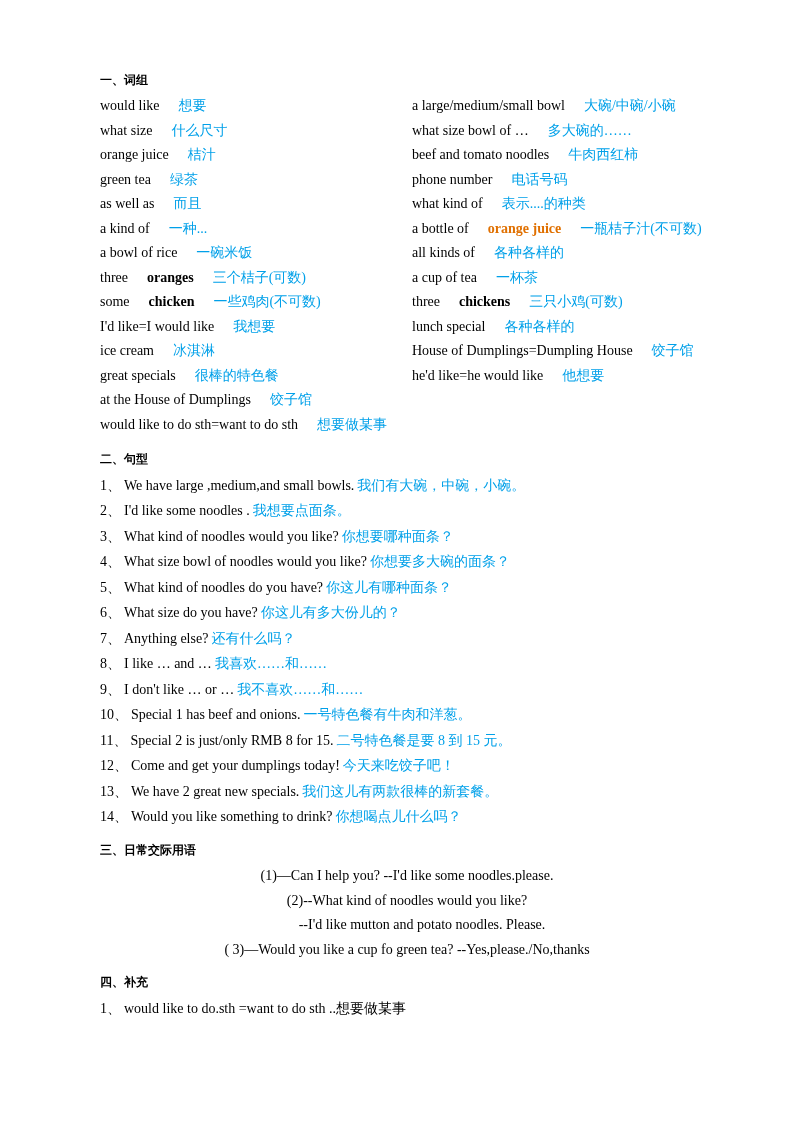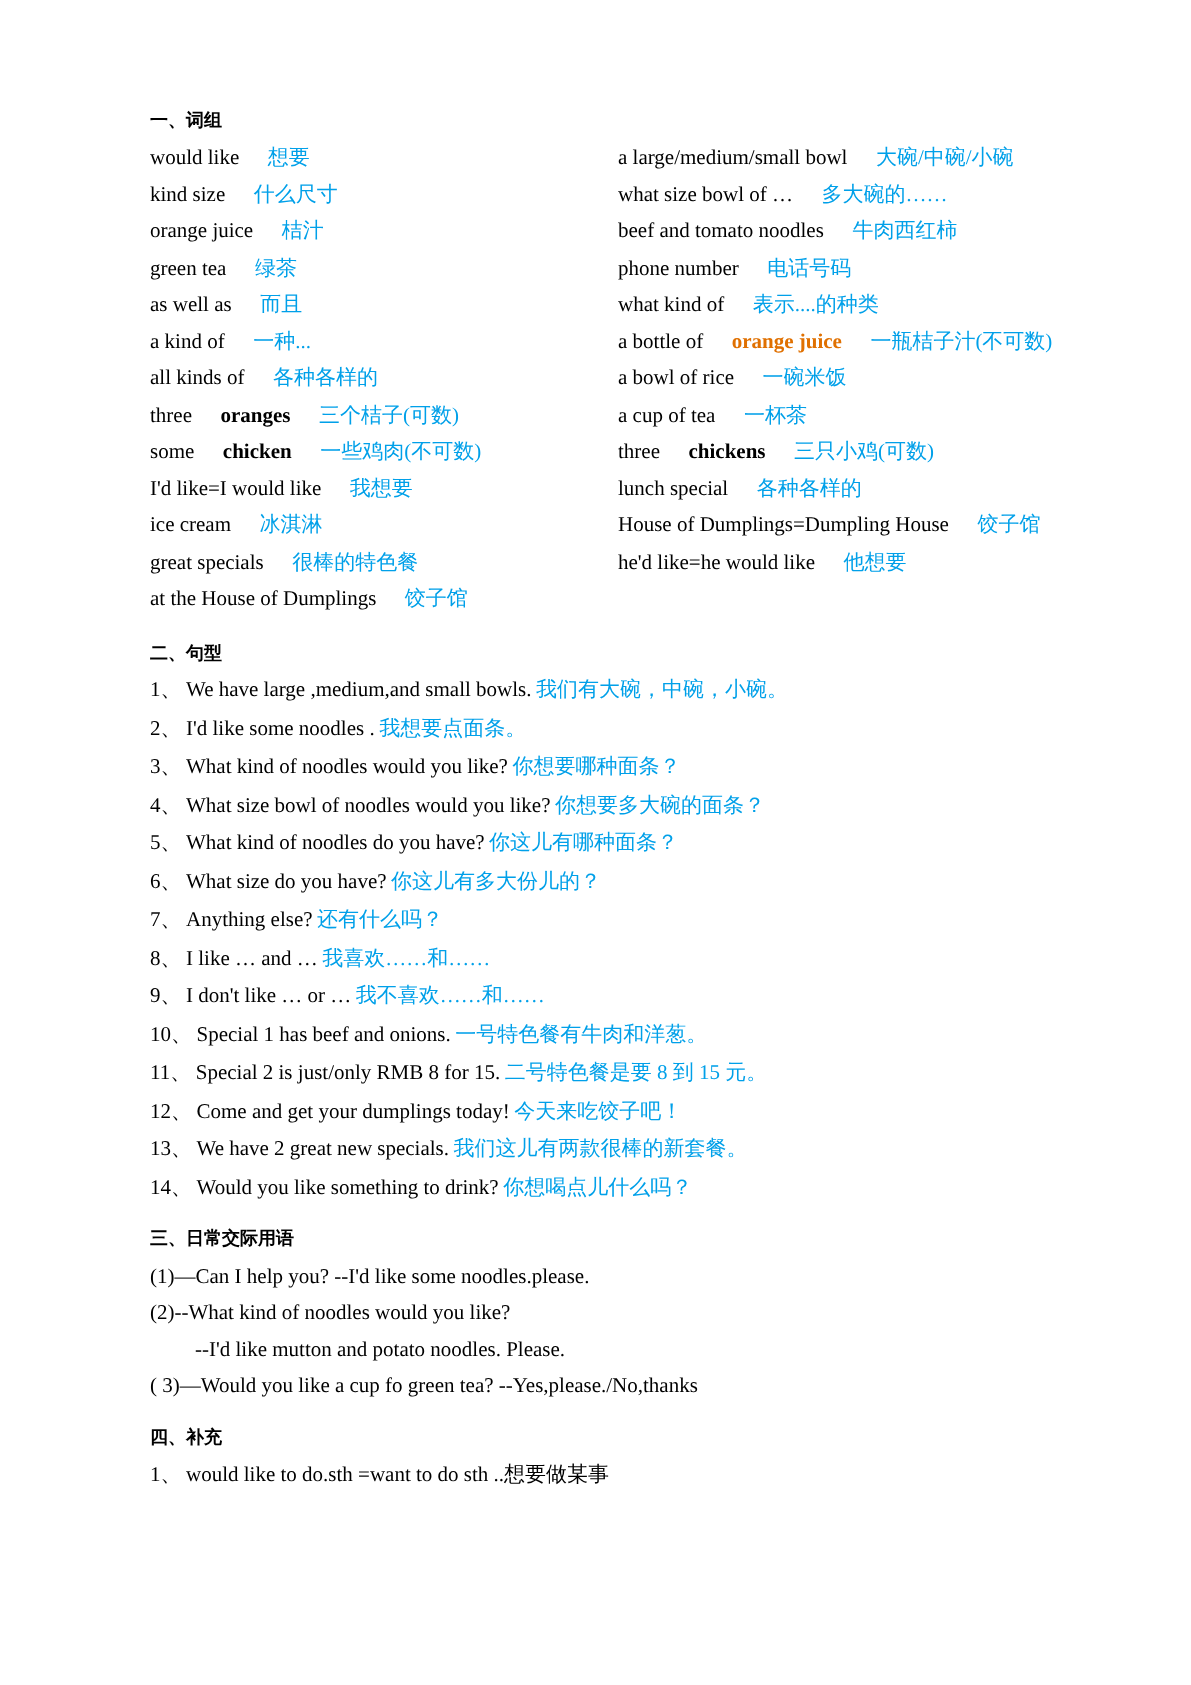--- a/index.html
+++ b/index.html
@@ -39,39 +39,39 @@
     .orange { color: #e07000; font-weight: bold; }
     .sentence-item {
       display: flex;
       flex-wrap: wrap;
       gap: 3px;
       line-height: 1.75;
       margin-bottom: 1px;
     }
     .en-sentence { color: #000; }
     .zh-sentence { color: #00a0e9; }
-    .dialogue-item { line-height: 1.75; }
+    .dialogue-item { line-height: 1.75; text-align: center; }
   </style>
 </head>
 <body>
 
 <div class="section-title">一、词组</div>
 
 <div id="vocab-container">
     <div class="vocab-grid">
       <div class="vocab-item">
         <span class="en">would like </span>
         <span class="zh">想要</span>
       </div>
       <div class="vocab-item">
         <span class="en">a large/medium/small bowl </span>
         <span class="zh">大碗/中碗/小碗</span>
       </div>
       <div class="vocab-item">
-        <span class="en">kind size </span>
+        <span class="en">what size </span>
         <span class="zh">什么尺寸</span>
       </div>
       <div class="vocab-item">
         <span class="en">what size bowl of … </span>
         <span class="zh">多大碗的……</span>
       </div>
       <div class="vocab-item">
         <span class="en">orange juice </span>
         <span class="zh">桔汁</span>
       </div>
@@ -98,26 +98,26 @@
       <div class="vocab-item">
         <span class="en">a kind of </span>
         <span class="zh">一种...</span>
       </div>
       <div class="vocab-item">
         <span class="en">a bottle of </span>
         <span class="orange">orange juice</span>
         <span class="zh"> 一瓶桔子汁(不可数)</span>
       </div>
       <div class="vocab-item">
+        <span class="en">a bowl of rice </span>
+        <span class="zh">一碗米饭</span>
+      </div>
+      <div class="vocab-item">
         <span class="en">all kinds of </span>
         <span class="zh">各种各样的</span>
-      </div>
-      <div class="vocab-item">
-        <span class="en">a bowl of rice </span>
-        <span class="zh">一碗米饭</span>
       </div>
       <div class="vocab-item">
         <span class="en">three </span>
         <span class="bold-en">oranges</span>
         <span class="zh"> 三个桔子(可数)</span>
       </div>
       <div class="vocab-item">
         <span class="en">a cup of tea </span>
         <span class="zh">一杯茶</span>
       </div>
@@ -154,20 +154,24 @@
       <div class="vocab-item">
         <span class="en">he'd like=he would like </span>
         <span class="zh">他想要</span>
       </div>
       <div class="vocab-item">
         <span class="en">at the House of Dumplings </span>
         <span class="zh">饺子馆</span>
       </div>
       <div class="vocab-item">
         <span class="en"></span>
+      </div>
+      <div class="vocab-item">
+        <span class="en">would like to do sth=want to do sth </span>
+        <span class="zh">想要做某事</span>
       </div>
       <div class="vocab-item">
         <span class="en"></span>
       </div>
     </div>
   </div>
 
 <div class="section-title" style="margin-top:12px;">二、句型</div>
 <div id="sentences-container">
     <div class="sentence-item">

